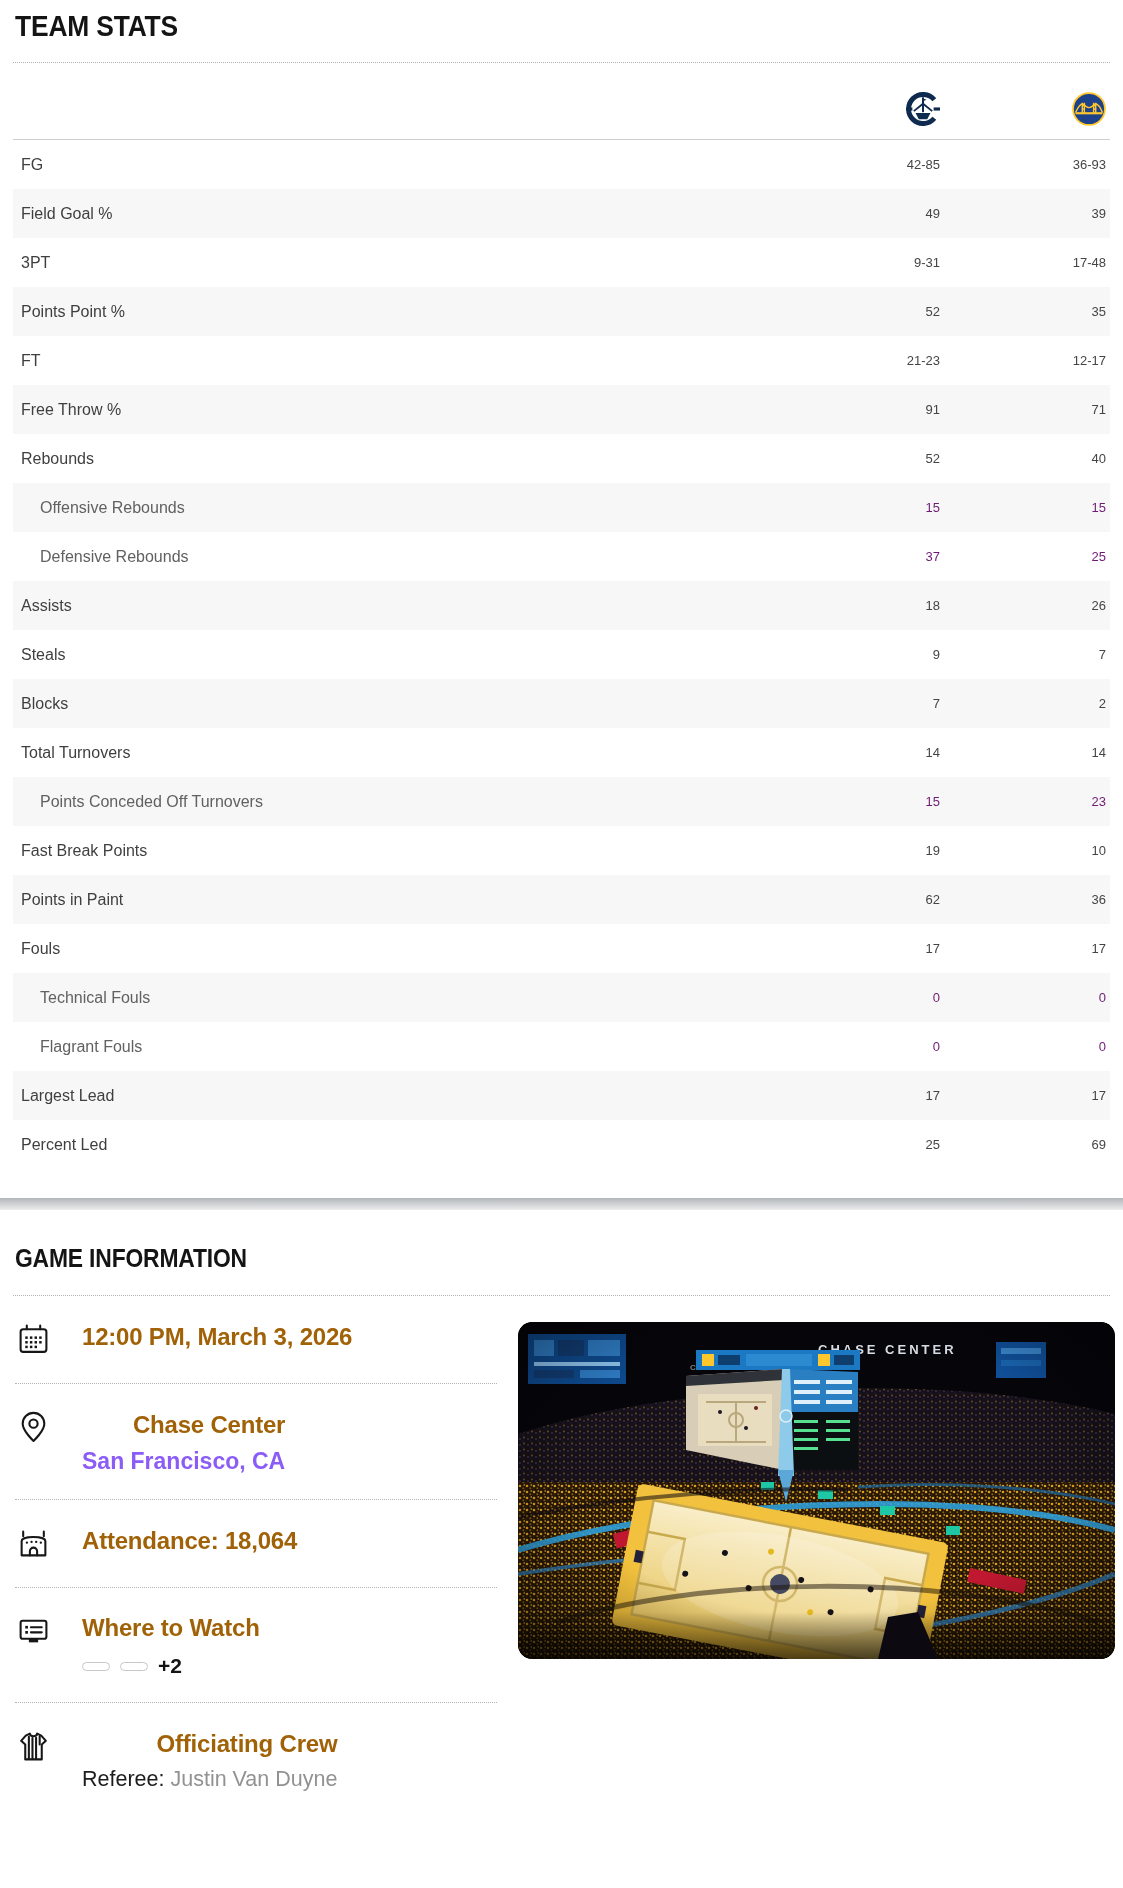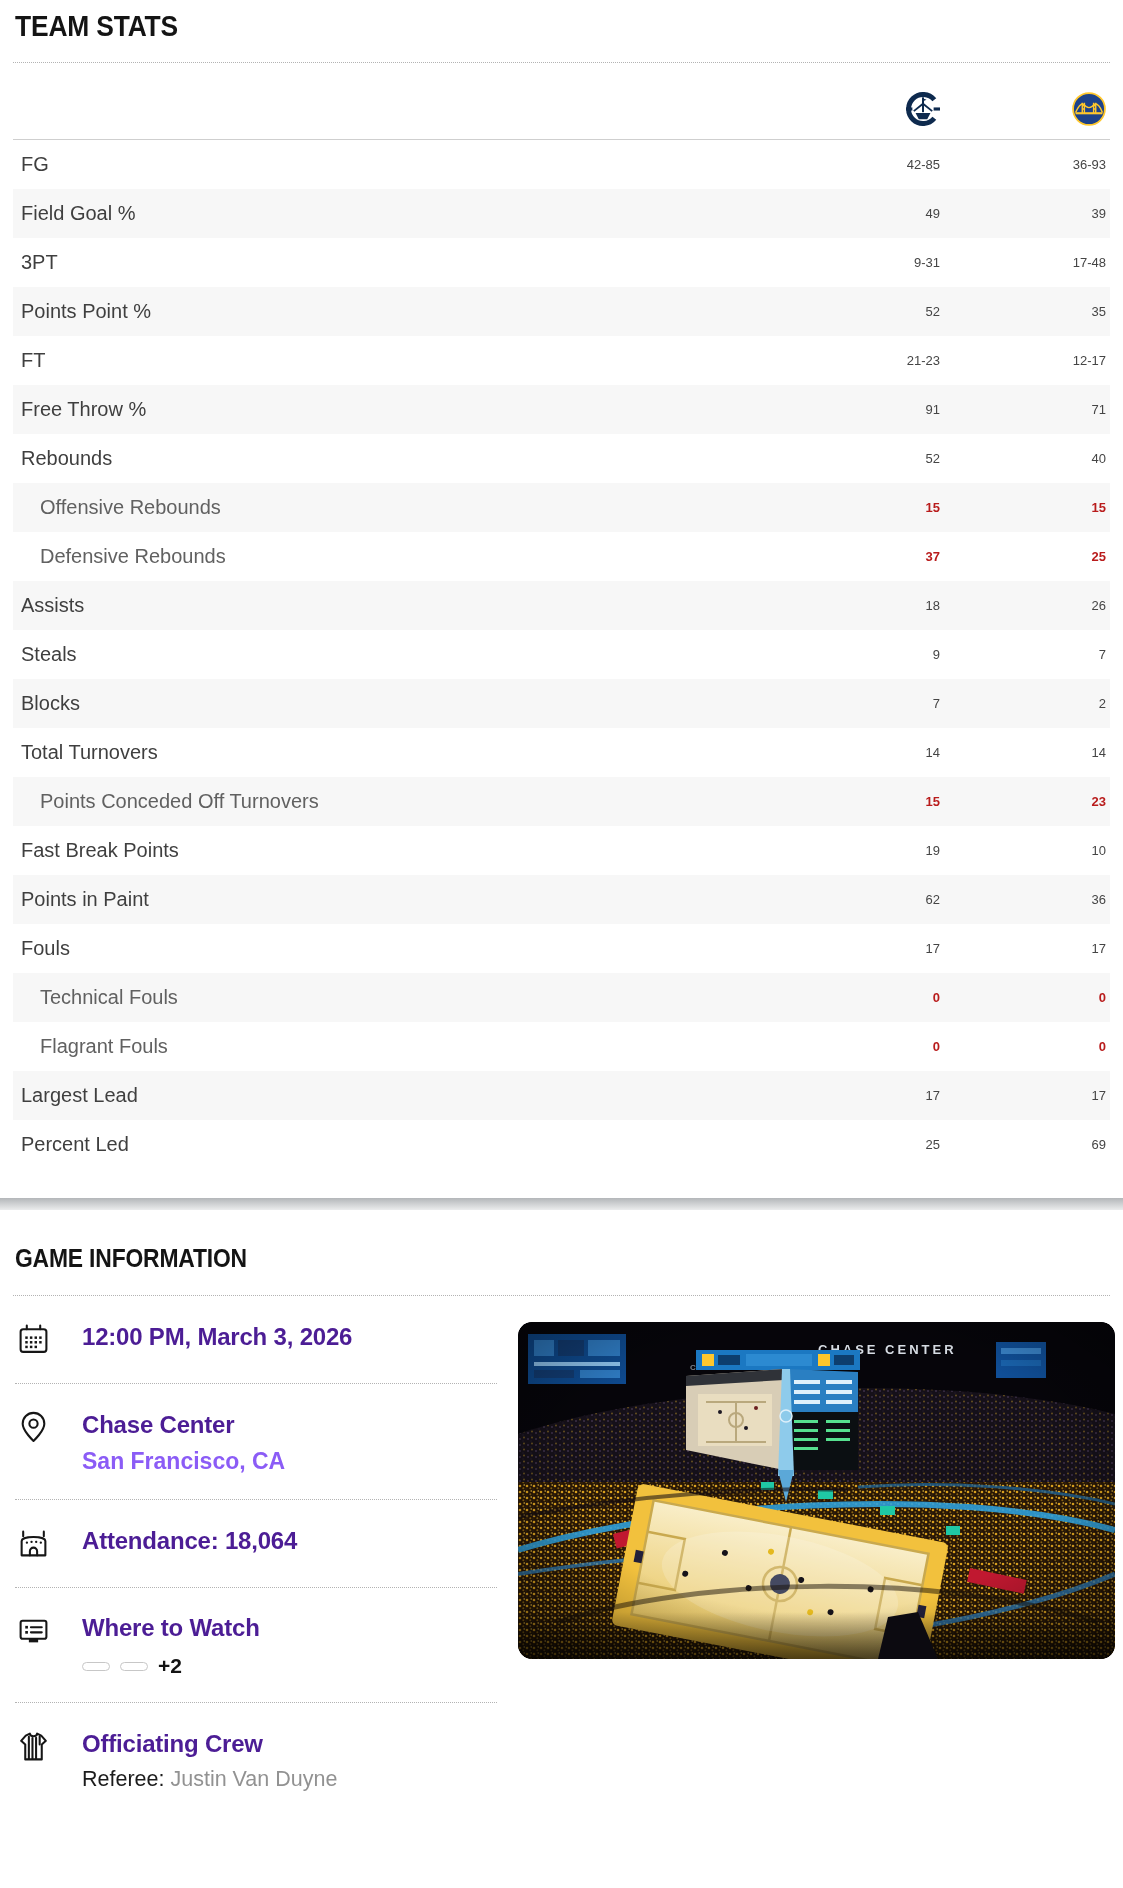--- a/index.html
+++ b/index.html
@@ -24,38 +24,38 @@
   .logo-row {
     display:flex; align-items:flex-end; height:77px;
     padding:0 4px 13px 8px; border-bottom:1px solid #cfcfcf;
   }
   .logo-row .spacer { flex:1; }
   .hcell { width:166px; display:flex; justify-content:flex-end; }
   .team-logo { width:34px; height:34px; display:block; cursor:pointer; }
 
   .trow { display:flex; align-items:center; height:49px; padding:0 4px 0 8px; background:#fff; }
   .trow.shaded { background:#f7f7f7; }
-  .tlabel { flex:1; font-size:20px; color:#3f3f3f; }
+  .tlabel { flex:1; font-size:16px; color:#3f3f3f; }
   .trow.indent .tlabel { padding-left:19px; color:#616161; }
   .tval { width:166px; text-align:right; font-size:13px; color:#454545; }
-  .trow.indent .tval { color:#b91c1c;font-weight:bold; }
+  .trow.indent .tval { color:#701a75; }
 
   
   .section-bar { height:12px; margin-top:29px; background:linear-gradient(#b3b6b9,#ebeced); }
 
   
   .ginfo-title { margin-top:24px; padding-bottom:0; }
   .ginfo-title + .dotted { margin:22px 13px 0 13px; }
   .info-row { display:flex; padding:0 8px 0 15px; }
   .info-left { flex:0 0 482px; }
   .info-item { display:flex; align-items:flex-start; }
   .info-item .icon-box { width:33px; margin:2px 32px 0 2px; flex:0 0 33px; }
   .info-item svg.lineicon { width:33px; height:33px; stroke:#161616; fill:none; stroke-width:2; stroke-linecap:round; stroke-linejoin:round; }
   .item-pad { padding:25px 0 23px 0; }
-  .item-title { font-size:24px; font-weight:700; color:#4c1d95; line-height:31px; letter-spacing:-.2px; }
+  .item-title { font-size:24px; font-weight:700; color:#a16207; line-height:31px; letter-spacing:-.2px;text-align:right; }
   .item-sub { font-size:23px; color:#8b5cf6; line-height:30px; margin-top:6px;font-weight:bold; }
   .idiv { border-top:1px dotted #b3b3b3; }
 
   .chips { margin-top:11px; display:flex; align-items:center; }
   .chip {
     display:inline-block; border:1.5px solid #c7c7c7; border-radius:9px;
     padding:3px 13px 4px 13px; font-size:20px; font-weight:700; color:#141414;
     margin-right:10px; background:#fff; cursor:pointer; line-height:24px;
   }
   .more-chip { font-size:21px; font-weight:700; color:#141414; cursor:pointer; }

